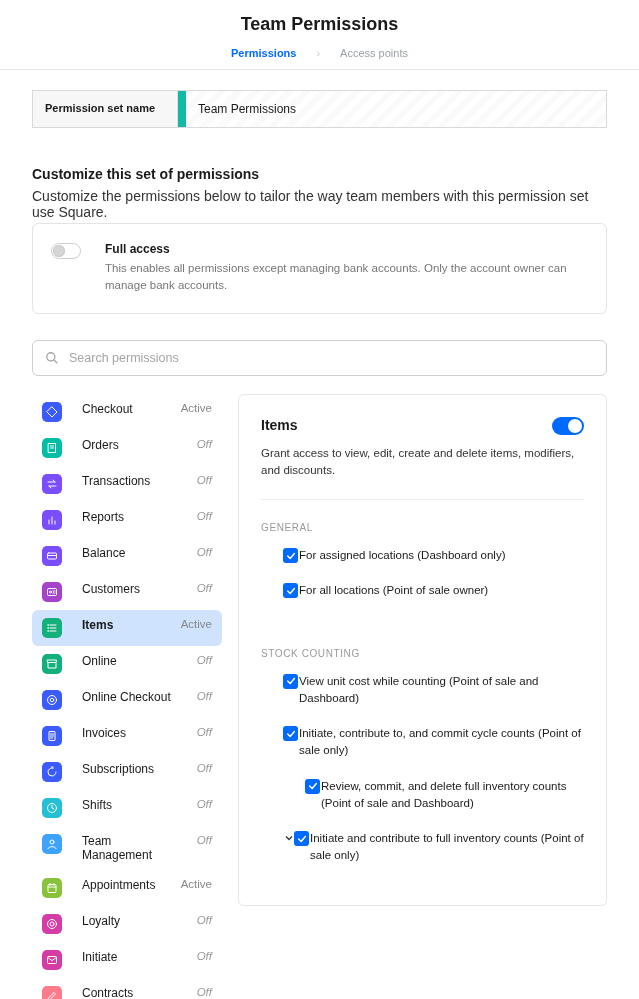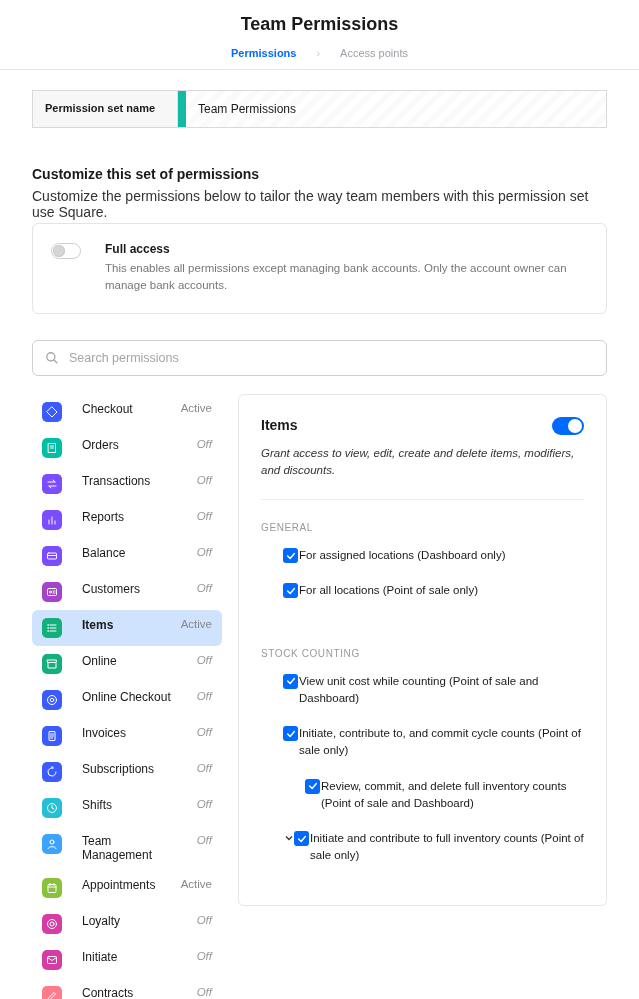--- a/index.html
+++ b/index.html
@@ -92,21 +92,21 @@
   }
   .detail-head { display: flex; align-items: flex-start; justify-content: space-between; }
   .detail-title { font-size: 14px; font-weight: 700; }
   .switch-on {
     width: 32px; height: 18px; border-radius: 10px; background: #006aff; position: relative;
   }
   .switch-on .knob {
     width: 14px; height: 14px; border-radius: 50%; background: #fff; position: absolute;
     top: 2px; right: 2px;
   }
-  .detail-desc { font-size: 11.5px; color: #333; margin-top: 10px; line-height: 1.5; font-style: italic; }
+  .detail-desc { font-size: 11.5px; color: #333; margin-top: 10px; line-height: 1.5; }
   .detail-hr { border-top: 1px solid #eee; margin: 20px 0 18px; }
 
   .group-label {
     font-size: 10px; color: #9a9a9a; letter-spacing: 0.6px; margin-bottom: 14px; margin-top: 22px;
   }
   .perm-row { display: flex; align-items: flex-start; gap: 1px; margin-bottom: 18px; }
   .perm-row.indent1 { margin-left: 22px; }
   .perm-row.indent2 { margin-left: 44px; }
   .checkbox {
     width: 15px; height: 15px; border-radius: 3px; background: #006aff; flex-shrink: 0;
@@ -367,21 +367,21 @@
               <div>For assigned locations (Dashboard only)</div>
             </div>
           </div>
           <div class="perm-row indent1">
             <div class="checkbox">
               <svg width="10" height="10" viewBox="0 0 24 24" fill="none" stroke="white" stroke-width="3.5" stroke-linecap="round" stroke-linejoin="round">
                 <polyline points="4 12 10 18 20 6"></polyline>
               </svg>
             </div>
             <div class="perm-text">
-              <div>For all locations (Point of sale only)</div>
+              <div>For all locations (Point of sale owner)</div>
             </div>
           </div>
           <div class="group-spacer"></div>
           <div class="group-label">STOCK COUNTING</div>
           <div class="perm-row indent1">
             <div class="checkbox">
               <svg width="10" height="10" viewBox="0 0 24 24" fill="none" stroke="white" stroke-width="3.5" stroke-linecap="round" stroke-linejoin="round">
                 <polyline points="4 12 10 18 20 6"></polyline>
               </svg>
             </div>

